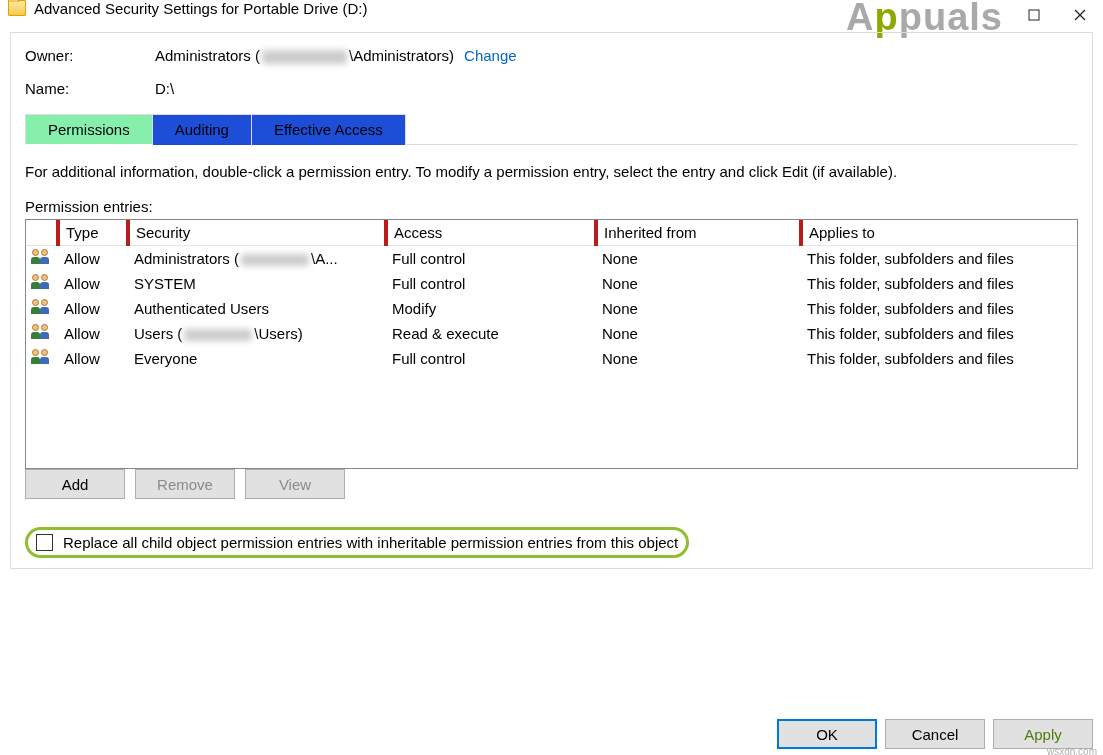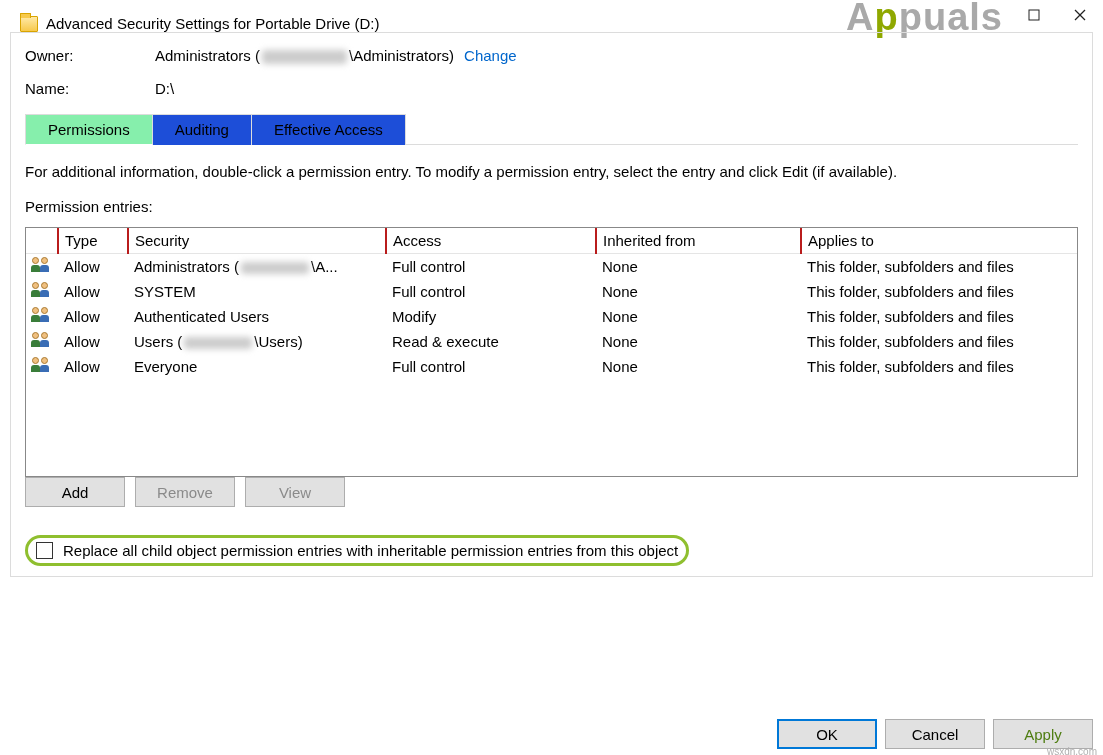--- a/index.html
+++ b/index.html
@@ -10,23 +10,23 @@
     color: #000;
     background: #fff;
     width: 1103px;
     height: 755px;
     position: relative;
   }
 
   
   .titlebar {
     display: flex;
-    align-items: flex-end;
+    align-items: flex-start;
     height: 32px;
-    padding: 0 0 0 20px;
+    padding: 0 0 0 8px;
     position: relative;
   }
   .titlebar .folder-icon {
     width: 18px; height: 16px; margin-right: 8px;
     background: linear-gradient(#ffe9a6,#f7c94b);
     border: 1px solid #d9a400;
     border-radius: 1px;
     position: relative;
   }
   .titlebar .folder-icon::before{
@@ -100,36 +100,36 @@
     top:1px;
   }
   .tab.inactive { background:#1d4ed8; color:#000; }
   .tab.active {
     background:#86efac;
     border-bottom:1px solid #fff;
     z-index:2;
   }
 
   .tab-instruction { margin: 18px 0 18px 0; }
-  .entries-label { margin-bottom: 12px; }
+  .entries-label { margin-bottom: 4px; }
 
   
   .entries-box {
     border:1px solid #888;
     height: 250px;
   }
   table.perm {
     width:100%;
     border-collapse: collapse;
   }
   table.perm th {
     text-align:left;
     font-weight:normal;
     padding: 4px 6px;
-    border-right:2px solid #b91c1c;
+    border-right:4px solid #b91c1c;
     background:#fff;
     border-bottom:1px solid #e5e5e5;
   }
   table.perm th:last-child{ border-right:none;}
   table.perm td {
     padding: 3px 6px;
     white-space:nowrap;
   }
   col.col-icon{width:30px;}
   col.col-type{width:70px;}

